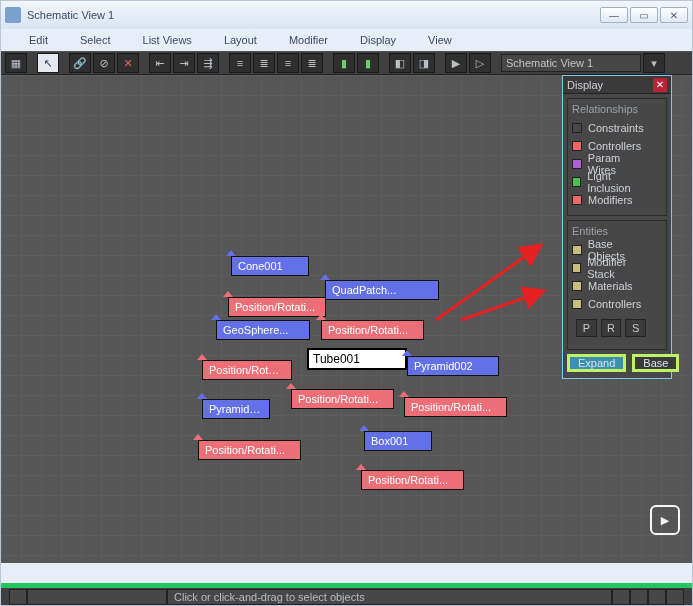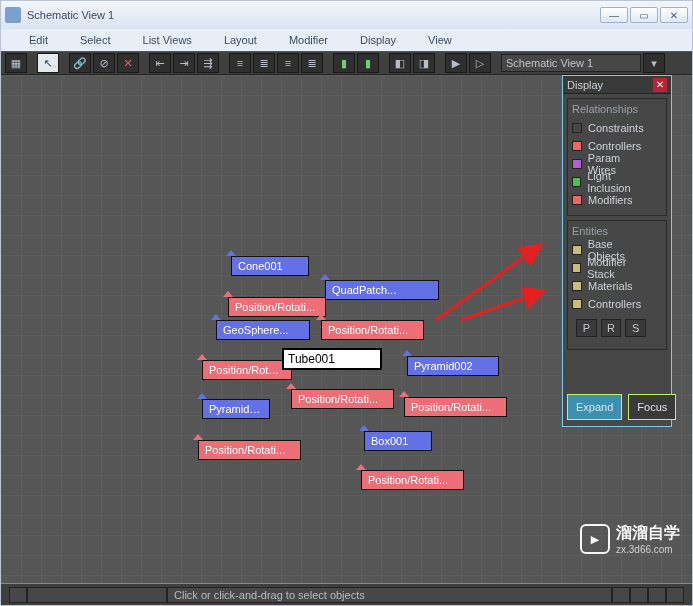--- a/index.html
+++ b/index.html
@@ -24,36 +24,36 @@
 .node { position: absolute; height: 20px; line-height: 18px; padding: 0 6px; border: 1px solid #111; color: #fff; font-size: 11px; white-space: nowrap; overflow: hidden; text-overflow: ellipsis; cursor: pointer; }
 .nodewrap::before { content:""; position:absolute; top:-6px; left:50%; margin-left:-5px; width:0; height:0; border-left:5px solid transparent; border-right:5px solid transparent; }
 .node.blue { background: #6370e6; }
 .nodewrap.blue::before { border-bottom:6px solid #6370e6; }
 .node.pink { background: #ec6f78; }
 .nodewrap.pink::before { border-bottom:6px solid #ec6f78; }
 .nodewrap { position:absolute; }
 .editing { position: absolute; height: 22px; display:flex; }
 .editing .frame { width: 100px; background: #fff; border: 2px solid #000; padding: 0 4px; color: #000; display:flex; align-items:center; }
 .editing .frame input { border:none; outline:none; width:100%; font-size:12px; }
-.statusbar { height: 22px; background: #3f3f3f; display:flex; align-items:center; color:#b7bbc3; padding:0 8px; border-top:1px solid #22c55e; }
+.statusbar { height: 22px; background: #3f3f3f; display:flex; align-items:center; color:#b7bbc3; padding:0 8px; border-top:5px solid #22c55e;margin-top:20px; }
 .statusbar .sfield { flex:1; background:#474747; border:1px solid #222; height:16px; padding:0 6px; display:flex; align-items:center; }
 .sbtn { width:18px; height:16px; background:#474747; border:1px solid #222; cursor:pointer; }
 
 
 .panel { position:absolute; right:20px; top:0px; width:110px; background:#474747; border:1px solid #7fc9e8; padding:0; color:#cdd1d8; z-index:3; }
 .panel-title { height:18px; background:#3a3a3a; display:flex; align-items:center; justify-content:space-between; padding:0 4px; border-bottom:1px solid #222; }
 .closex { width:14px; height:14px; background:#b23; color:#fff; display:flex; align-items:center; justify-content:center; font-size:10px; cursor:pointer; }
 .pgroup { border:1px solid #2a2a2a; margin:4px; padding:4px 16px 6px 4px; }
 .pgroup .glabel { color:#9ba0a8; margin-bottom:4px; display:block; }
 .pitem { display:flex; align-items:center; gap:6px; height:18px; cursor:pointer; }
 .swatch { width:10px; height:10px; border:1px solid #222; }
 .brow { display:flex; gap:4px; margin:0 4px 6px 4px; }
 .brow .pBtn { flex:1; height:18px; background:#3a3a3a; border:1px solid #222; color:#c3c7ce; cursor:pointer; display:flex; align-items:center; justify-content:center; font-size:11px; }
 .brow2 { display:flex; gap:6px; margin:0 4px 6px 4px; }
-.brow2 .pBtn2 { height:26px; border:1px solid #bef264; color:#d9e4eb; cursor:pointer; display:flex; align-items:center; justify-content:center; padding:0 8px;margin-top:40px; }
+.brow2 .pBtn2 { height:18px; border:3px solid #bef264; color:#d9e4eb; cursor:pointer; display:flex; align-items:center; justify-content:center; padding:0 8px; }
 .expand { background:#3c90b0; }
 .focus { background:#3a3a3a; border:1px solid #222; }
 
 
 .arrow { position:absolute; pointer-events:none; z-index:2; }
 
 
 .wm { position:absolute; right:12px; bottom:28px; display:flex; align-items:center; gap:6px; opacity:.95; color:#fff; z-index:4; pointer-events:none; }
 .wm .play { width:30px; height:30px; border:2px solid #fff; border-radius:6px; display:flex; align-items:center; justify-content:center; }
 </style>
@@ -130,21 +130,21 @@
         <div class="node pink" style="width:103px;">Position/Rotati...</div>
       </div>
 
     <div class="nodewrap blue" style="left:215px; top:245px;">
         <div class="node blue" style="width:94px;">GeoSphere...</div>
       </div>
     <div class="nodewrap pink" style="left:201px; top:285px;">
         <div class="node pink" style="width:90px;">Position/Rotati...</div>
       </div>
 
-    <div class="editing" style="left:281px; top:273px;">
+    <div class="editing" style="left:306px; top:273px;">
       <div class="frame">
           <input value="Tube001" style="">
         </div>
     </div>
     <div class="nodewrap pink" style="left:290px; top:314px;">
         <div class="node pink" style="width:103px;">Position/Rotati...</div>
       </div>
 
     <div class="nodewrap blue" style="left:406px; top:281px;">
         <div class="node blue" style="width:92px;">Pyramid002</div>
@@ -231,32 +231,28 @@
             <span>Controllers</span>
           </div>
         <div class="brow" style="margin-top:6px;">
           <div class="pBtn">P</div>
           <div class="pBtn">R</div>
           <div class="pBtn">S</div>
         </div>
       </div>
       <div class="brow2">
         <div class="pBtn2 expand">Expand</div>
-        <div class="pBtn2 focus">Focus</div>
+        <div class="pBtn2 focus">Base</div>
       </div>
     </div>
 
     <div class="wm">
       <div class="play">
           <span style="color:#fff">▶</span>
         </div>
-      <div>
-        <div style="font-size:16px; font-weight:bold;">溜溜自学</div>
-        <div style="font-size:10px; color:#d8d8d8;">zx.3d66.com</div>
-      </div>
     </div>
   </div>
 
   <div class="statusbar">
     <div class="sbtn"></div>
     <div style="width:140px; height:16px; background:#474747; border:1px solid #222;"></div>
     <div class="sfield">
         <span>Click or click-and-drag to select objects</span>
       </div>
     <div class="sbtn"></div>

